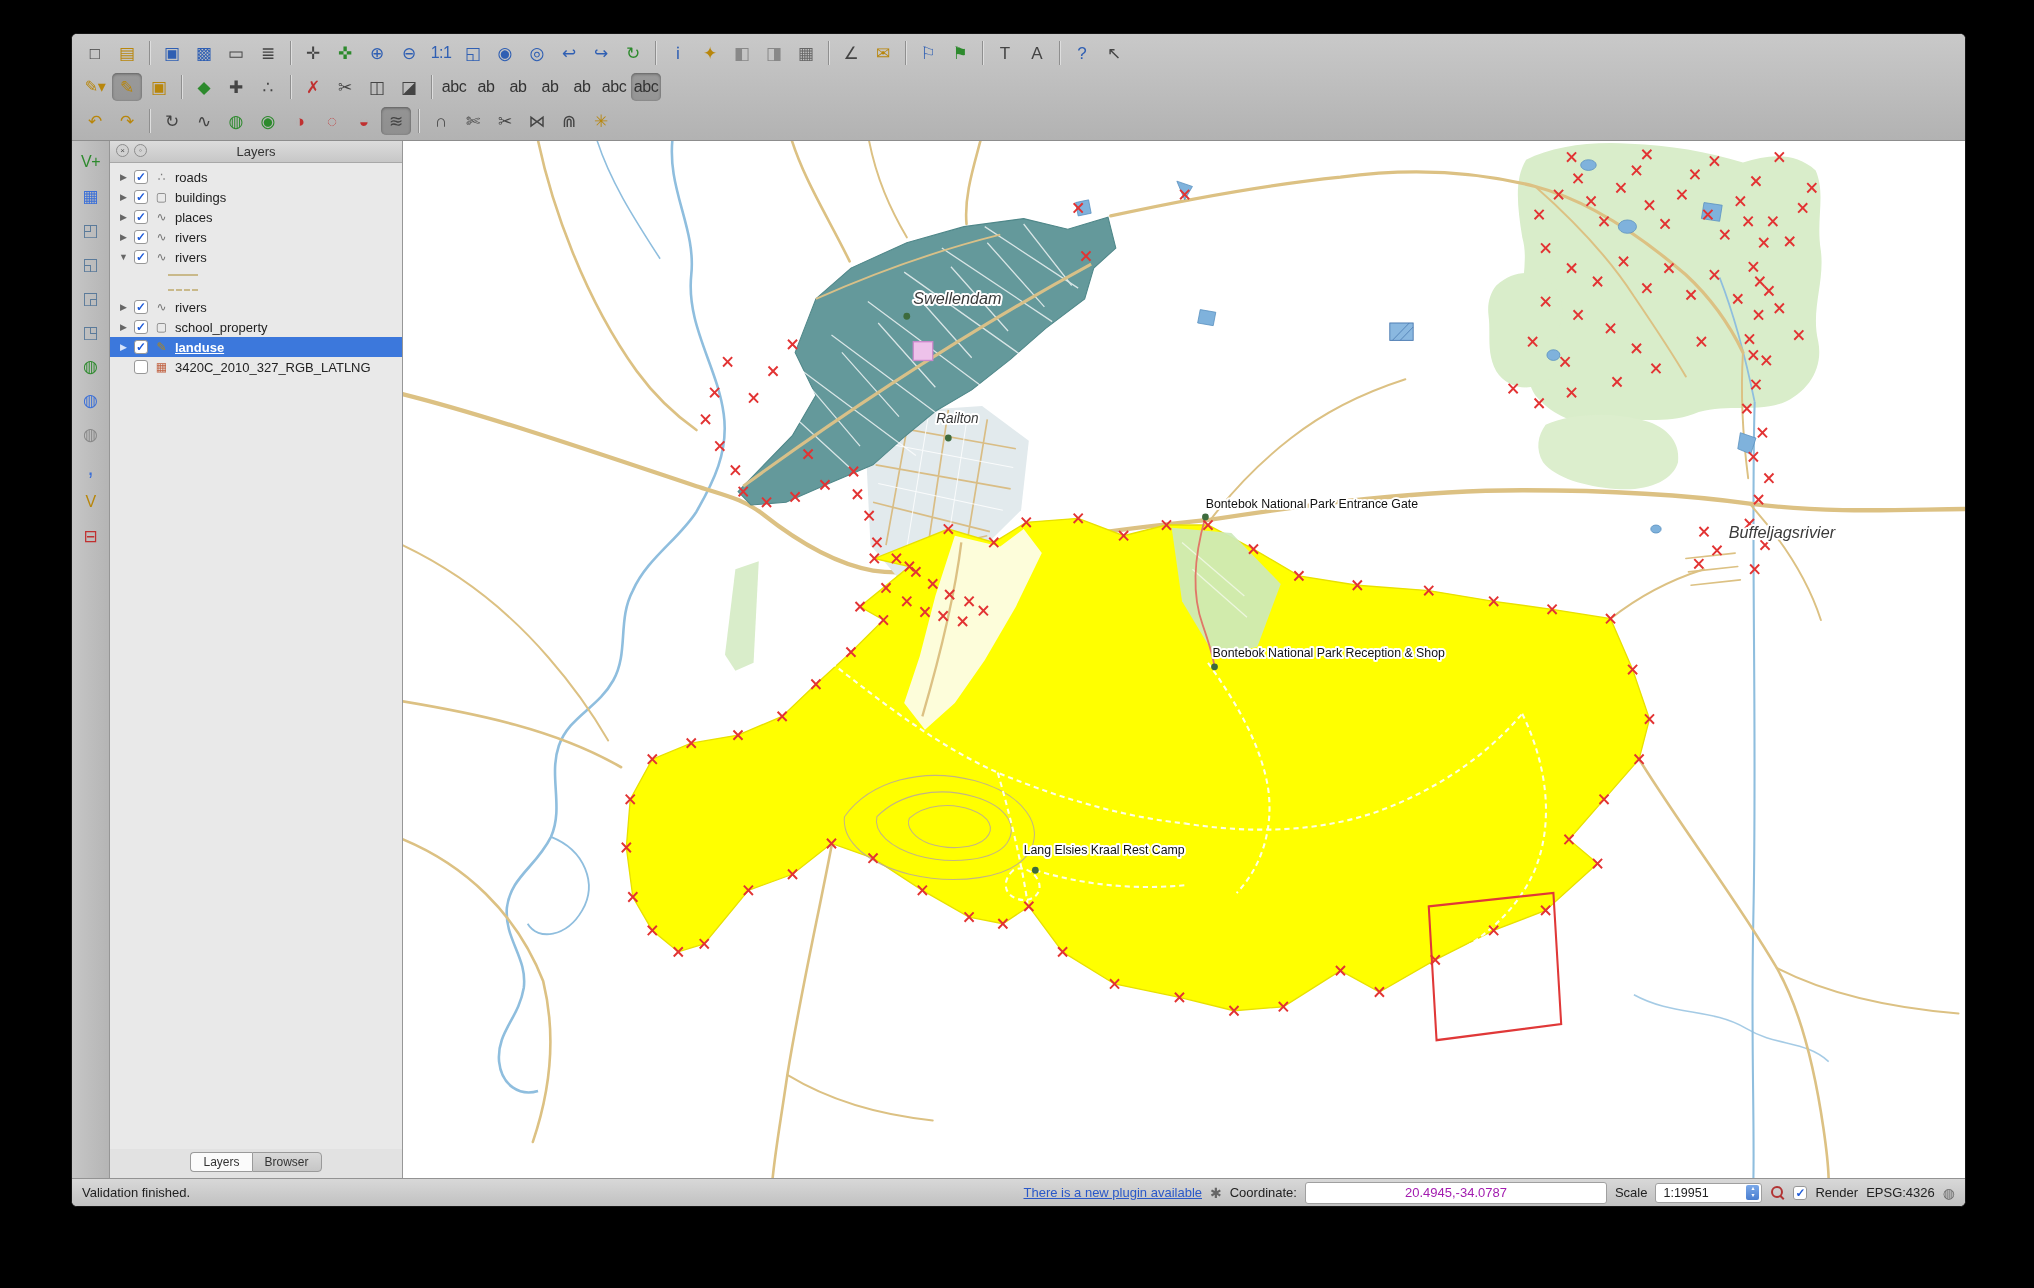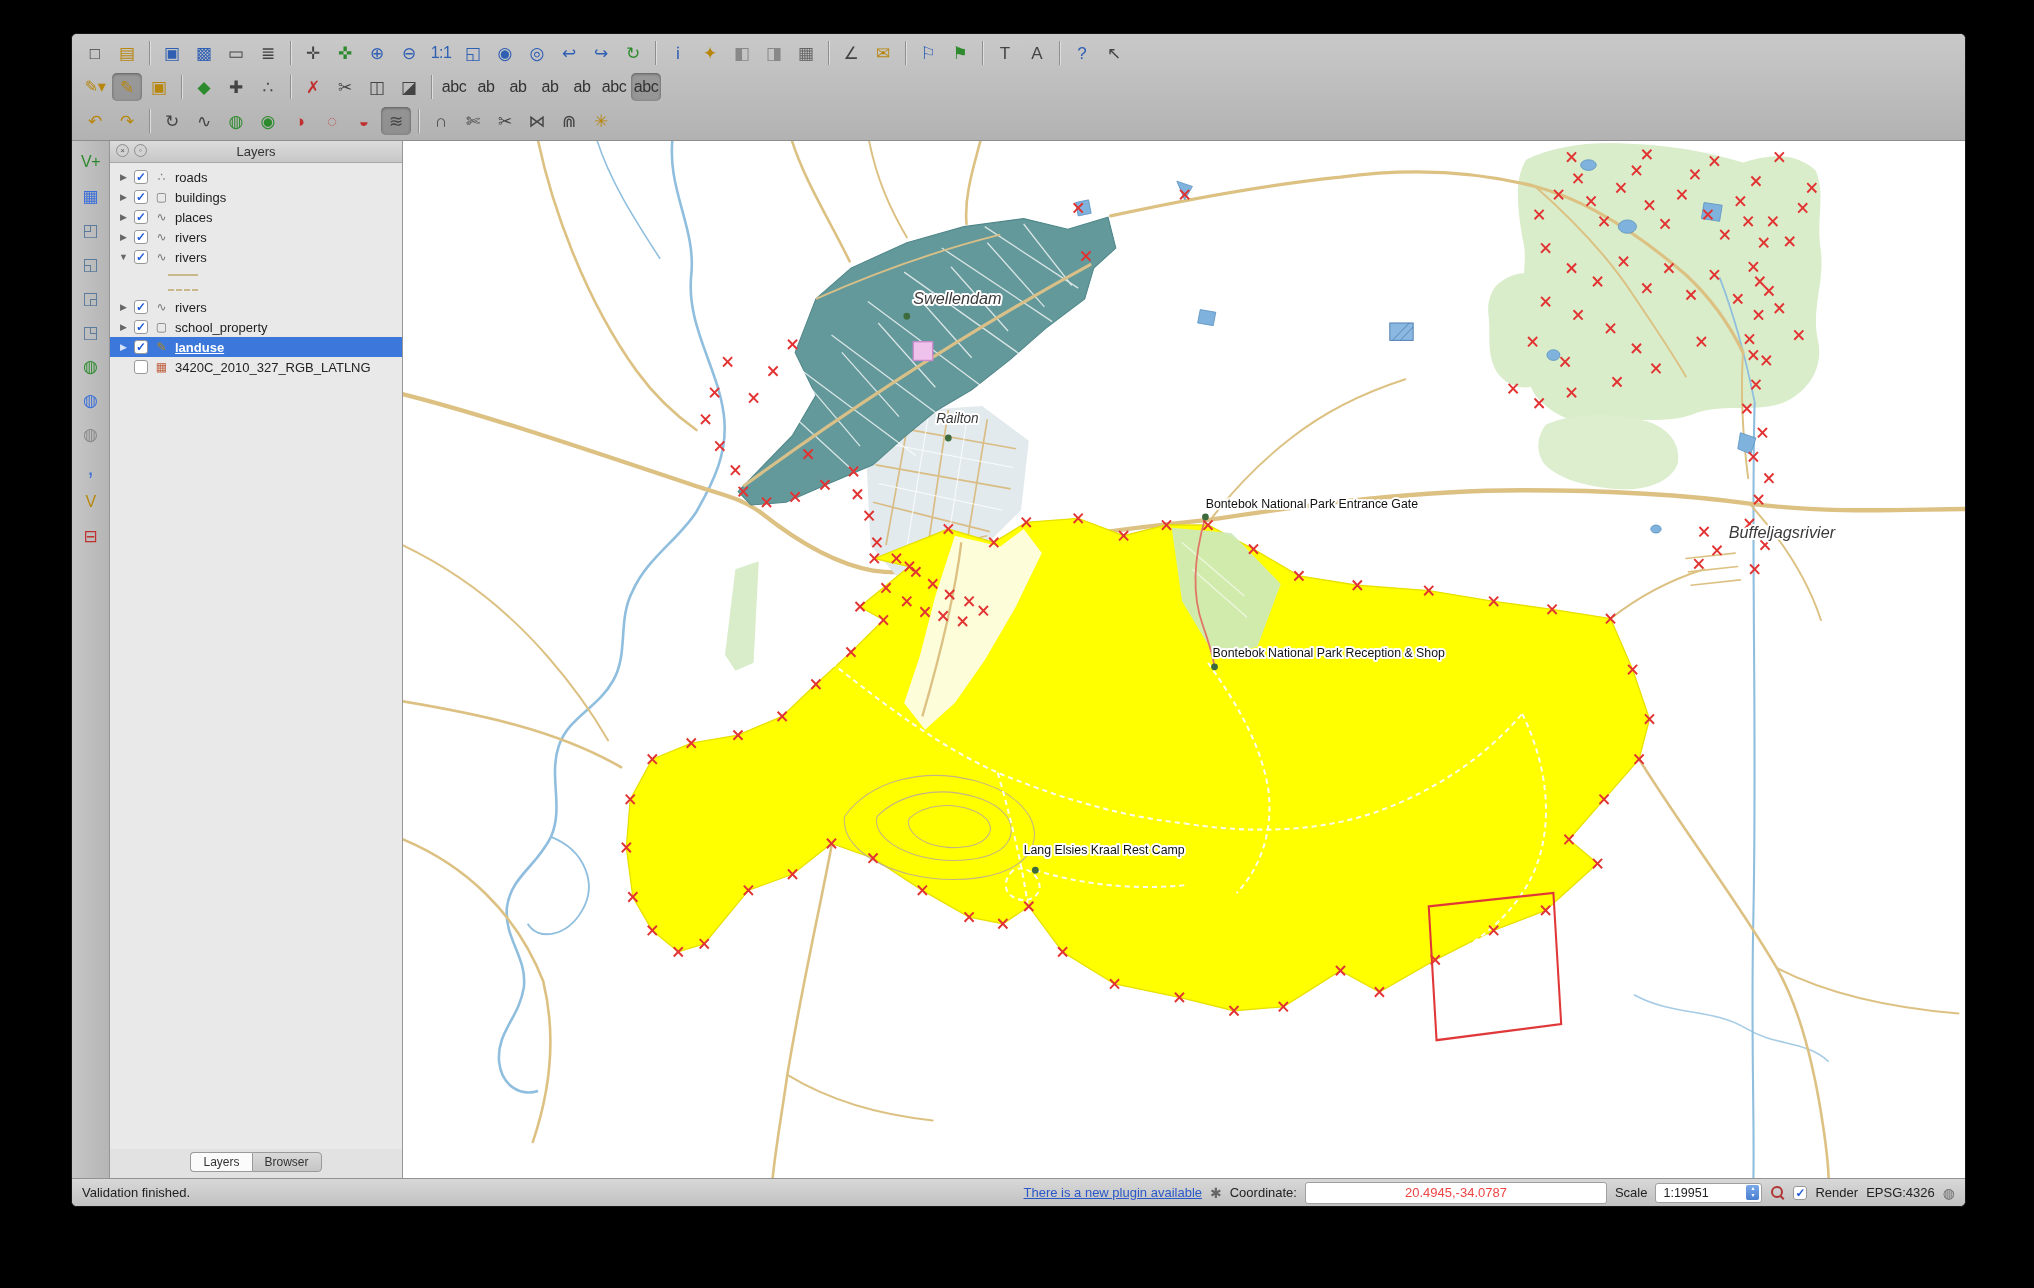--- a/index.html
+++ b/index.html
@@ -68,21 +68,21 @@
   .lbl-town-small{font-size:10.5px;font-style:italic;fill:#3a3a3a;stroke-width:2.5px;}
   .lbl-poi{font-size:9.5px;fill:#101010;stroke-width:2.5px;}
   
   .statusbar{flex:0 0 auto;height:27px;background:linear-gradient(#d8d8d8,#c1c1c1);
              border-top:1px solid #939393;display:flex;align-items:center;font-size:13px;
              color:#222;padding:0 10px;gap:8px;}
   .sb-spacer{flex:1;}
   .link{color:#2a58c8;text-decoration:underline;}
   .sb-ico{font-size:14px;color:#666;}
   .sb-input{width:296px;height:18px;background:#fff;border:1px solid #a0a0a0;border-radius:3px;
-            text-align:center;font-size:13px;font-family:"Liberation Sans",sans-serif;color:#ef4444;}
+            text-align:center;font-size:13px;font-family:"Liberation Sans",sans-serif;color:#a21caf;}
   .sb-combo{width:96px;height:18px;background:#fff;border:1px solid #a0a0a0;border-radius:3px;
             display:flex;align-items:center;justify-content:space-between;padding:0 2px 0 7px;
             font-size:12.5px;box-sizing:content-box;}
   .combo-arrows{width:13px;height:15px;background:linear-gradient(#7ba9e9,#4a7ed0);border-radius:2px;
                 color:#fff;font-size:6px;line-height:7px;text-align:center;}
   .lens{width:15px;height:15px;position:relative;}
   .lens::before{content:"";position:absolute;width:8px;height:8px;border:2px solid #b23434;
                 border-radius:50%;left:1px;top:1px;}
   .lens::after{content:"";position:absolute;width:2px;height:5px;background:#b23434;
                transform:rotate(-45deg);right:2px;bottom:0;}

